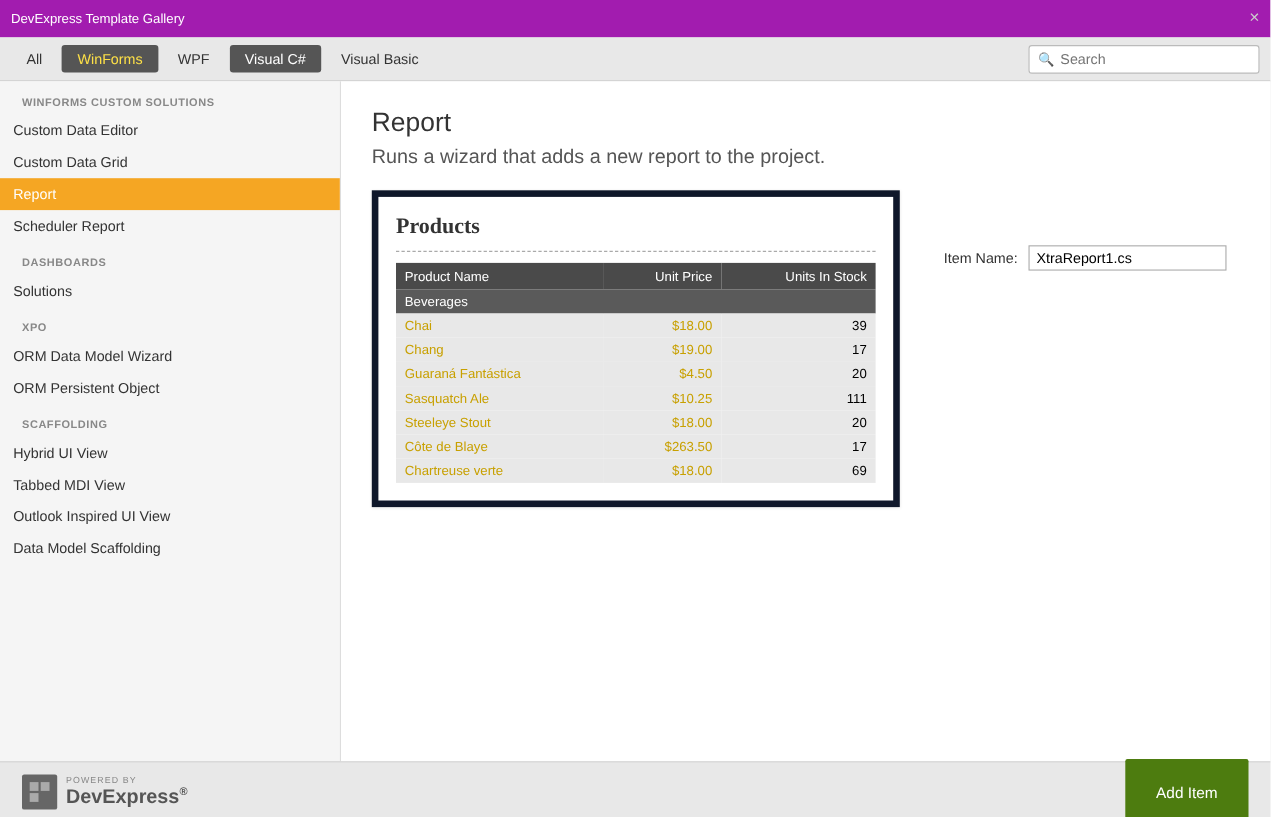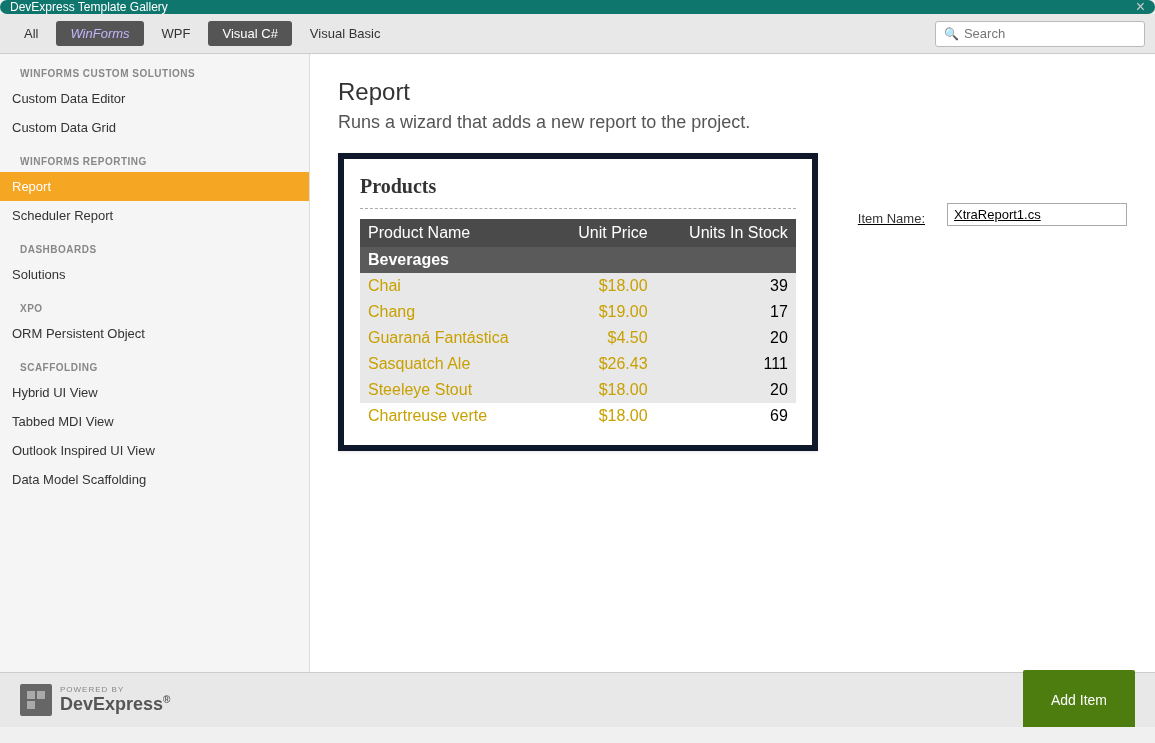--- a/index.html
+++ b/index.html
@@ -1,27 +1,26 @@
 <!DOCTYPE html>
 <html><head>
   <meta charset="utf-8">
   <style>
     * { box-sizing: border-box; margin: 0; padding: 0; }
     body { font-family: 'Segoe UI', Arial, sans-serif; font-size: 13px; background: #f0f0f0; }
 
     
     .title-bar {
-      background: #0f766e;
+      background: #a21caf;
       color: #fff;
       padding: 5px 10px;
       display: flex;
       align-items: center;
       justify-content: space-between;
-      height: 14px;
-      border-radius: 15px;
+      height: 34px;
     }
     .title-bar-title { font-size: 12px; }
     .title-bar-close { cursor: pointer; font-size: 16px; color: #ccc; }
 
     
     .tab-bar {
       background: #e8e8e8;
       border-bottom: 1px solid #ccc;
       display: flex;
       align-items: center;
@@ -31,22 +30,21 @@
     }
     .tab-item {
       padding: 5px 14px;
       cursor: pointer;
       border-radius: 3px;
       font-size: 13px;
       color: #333;
     }
     .tab-item.active {
       background: #555;
-      color: #c4b5fd;
-      font-style: italic;
+      color: #fde047;
     }
     .tab-item.lang-active {
       background: #555;
       color: #fff;
     }
     .tab-search {
       margin-left: auto;
       display: flex;
       align-items: center;
       background: #fff;
@@ -142,40 +140,40 @@
     }
     .preview-title {
       font-size: 20px;
       font-weight: bold;
       color: #333;
       font-family: Georgia, serif;
     }
     .preview-table {
       width: 100%;
       border-collapse: collapse;
-      font-size: 16px;
+      font-size: 12px;
     }
     .preview-table thead tr {
       background: #4a4a4a;
       color: #fff;
     }
     .preview-table thead th {
       padding: 5px 8px;
       text-align: left;
       font-weight: normal;
     }
     .preview-table thead th:nth-child(2),
     .preview-table thead th:nth-child(3) {
       text-align: right;
     }
     .group-row td {
       background: #5a5a5a;
       color: #fff;
       padding: 4px 8px;
-      font-weight: bold;
+      font-weight: normal;
     }
     .preview-table tbody tr.data-row td {
       padding: 4px 8px;
       border-bottom: none;
     }
     .preview-table tbody tr.data-row:nth-child(even) td {
       background: #e8e8e8;
     }
     .preview-table tbody tr.data-row td.name-col {
       color: #c8a000;
@@ -184,25 +182,24 @@
       text-align: right;
       color: #c8a000;
     }
     .preview-table tbody tr.data-row td.stock-col {
       text-align: right;
     }
 
     
     .item-name-section {
       display: flex;
-      align-items: flex-end;
-      gap: 22px;
+      align-items: center;
+      gap: 10px;
       white-space: nowrap;
       margin-top: 20px;
-      text-decoration: underline;
     }
     .item-name-label { font-size: 13px; color: #333; }
     .item-name-input {
       border: 1px solid #aaa;
       padding: 3px 6px;
       font-size: 13px;
       width: 180px;
       outline: none;
     }
 
@@ -275,26 +272,26 @@
   </div>
 </div>
 
 <div class="main-layout">
 
   <div class="sidebar">
 
   <div class="sidebar-section-label">WinForms Custom Solutions</div>
       <div class="sidebar-item">Custom Data Editor</div>
       <div class="sidebar-item">Custom Data Grid</div>
-      <div class="sidebar-section-label">WinForms Reporting</div>
       <div class="sidebar-item active">Report</div>
       <div class="sidebar-item">Scheduler Report</div>
       <div class="sidebar-section-label">Dashboards</div>
       <div class="sidebar-item">Solutions</div>
       <div class="sidebar-section-label">XPO</div>
+      <div class="sidebar-item">ORM Data Model Wizard</div>
       <div class="sidebar-item">ORM Persistent Object</div>
       <div class="sidebar-section-label">Scaffolding</div>
       <div class="sidebar-item">Hybrid UI View</div>
       <div class="sidebar-item">Tabbed MDI View</div>
       <div class="sidebar-item">Outlook Inspired UI View</div>
       <div class="sidebar-item">Data Model Scaffolding</div>
     </div>
 
   <div class="content-area">
     <div class="content-title">Report</div>
@@ -328,27 +325,32 @@
                 <td class="price-col">$19.00</td>
                 <td class="stock-col">17</td>
               </tr>
               <tr class="data-row">
                 <td class="name-col">Guaraná Fantástica</td>
                 <td class="price-col">$4.50</td>
                 <td class="stock-col">20</td>
               </tr>
               <tr class="data-row" style="background: rgb(232, 232, 232);">
                 <td class="name-col">Sasquatch Ale</td>
-                <td class="price-col">$26.43</td>
+                <td class="price-col">$10.25</td>
                 <td class="stock-col">111</td>
               </tr>
               <tr class="data-row">
                 <td class="name-col">Steeleye Stout</td>
                 <td class="price-col">$18.00</td>
                 <td class="stock-col">20</td>
+              </tr>
+              <tr class="data-row" style="background: rgb(232, 232, 232);">
+                <td class="name-col">Côte de Blaye</td>
+                <td class="price-col">$263.50</td>
+                <td class="stock-col">17</td>
               </tr>
               <tr class="data-row">
                 <td class="name-col">Chartreuse verte</td>
                 <td class="price-col">$18.00</td>
                 <td class="stock-col">69</td>
               </tr>
             </tbody>
         </table>
       </div>
 

